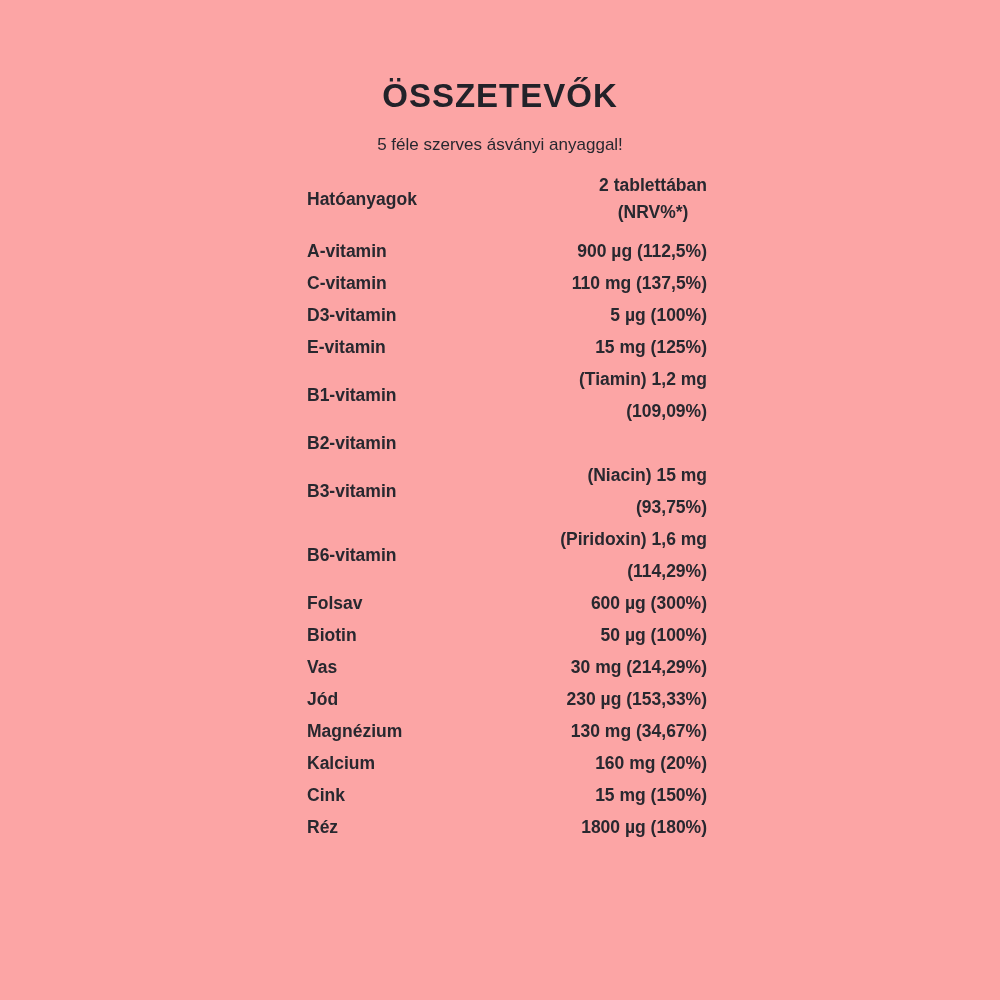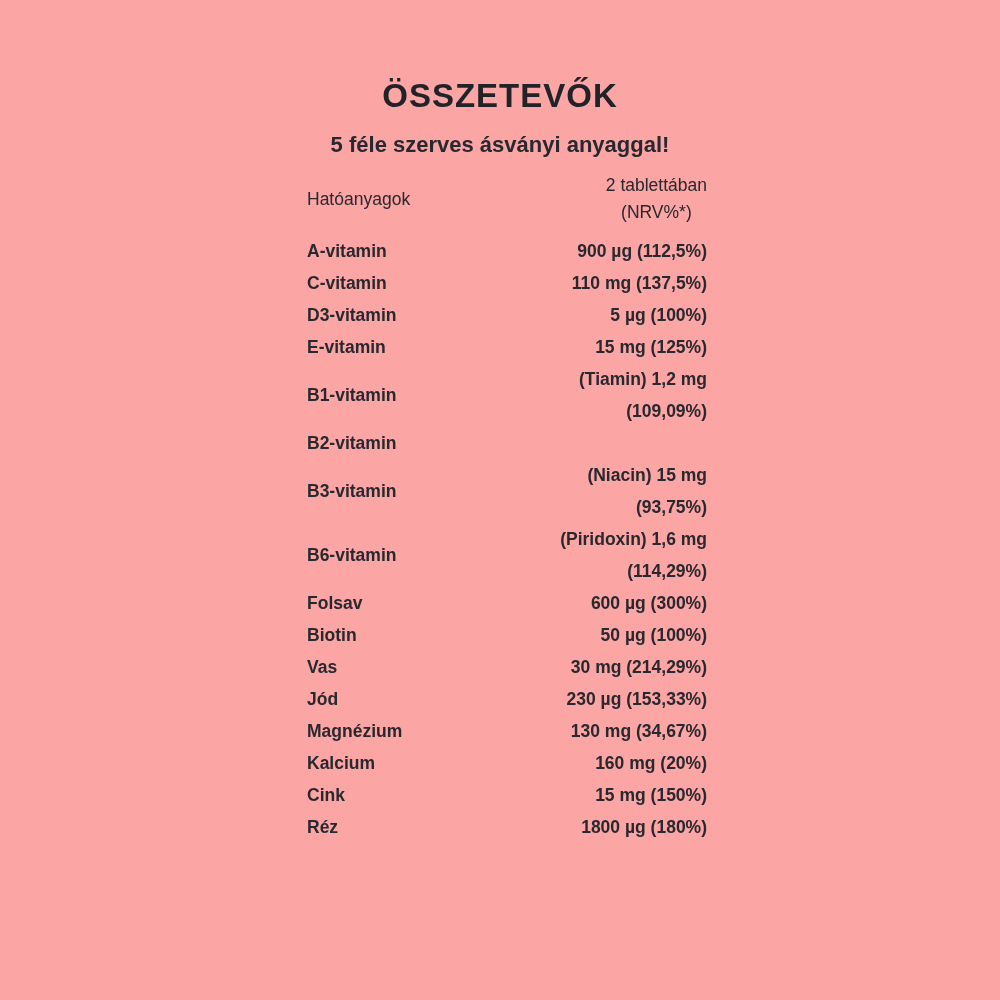--- a/index.html
+++ b/index.html
@@ -22,36 +22,36 @@
     text-align: center;
     font-size: 33px;
     font-weight: 700;
     letter-spacing: 1px;
     line-height: 40px;
     color: #222229;
   }
   .subtitle {
     margin-top: 17px;
     text-align: center;
-    font-size: 22px;
-    font-weight: 700;
+    font-size: 17px;
+    font-weight: 400;
     line-height: 24px;
     color: #28282f;
   }
   .table {
     width: 400px;
     margin-left: 307px;
     margin-top: 15px;
     font-size: 17.5px;
   }
   .header-row {
     display: flex;
     justify-content: space-between;
     align-items: center;
-    font-weight: 400;
+    font-weight: 700;
     line-height: 27px;
     padding-bottom: 9px;
   }
   .header-row .th-right { text-align: center; }
   .row {
     display: flex;
     justify-content: space-between;
     align-items: center;
     line-height: 32px;
     font-weight: 700;

